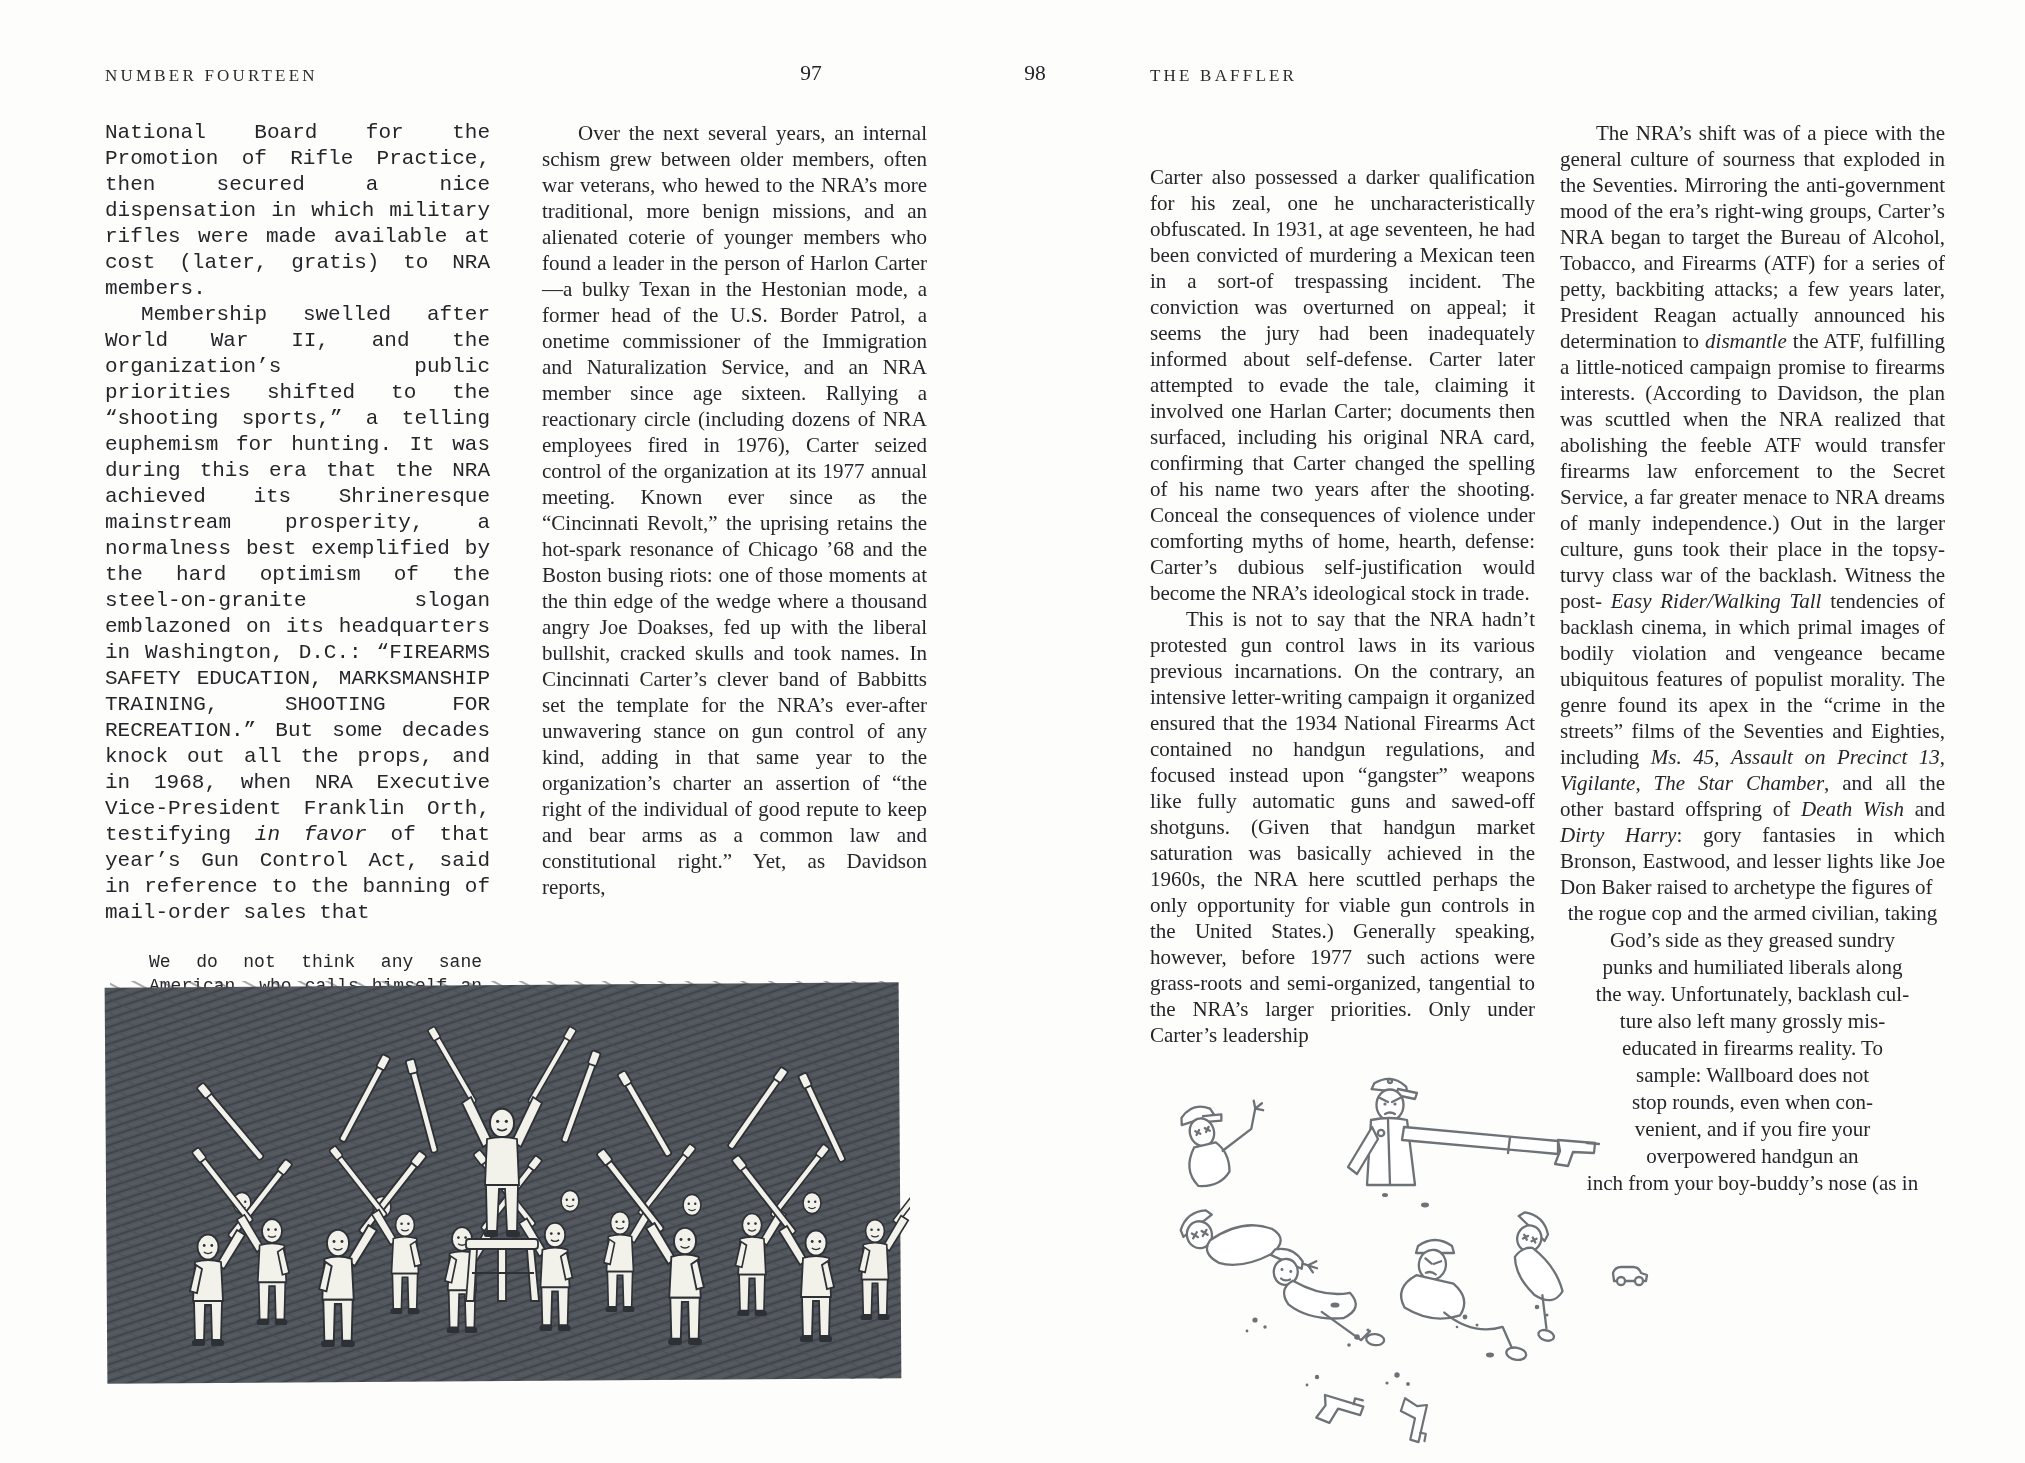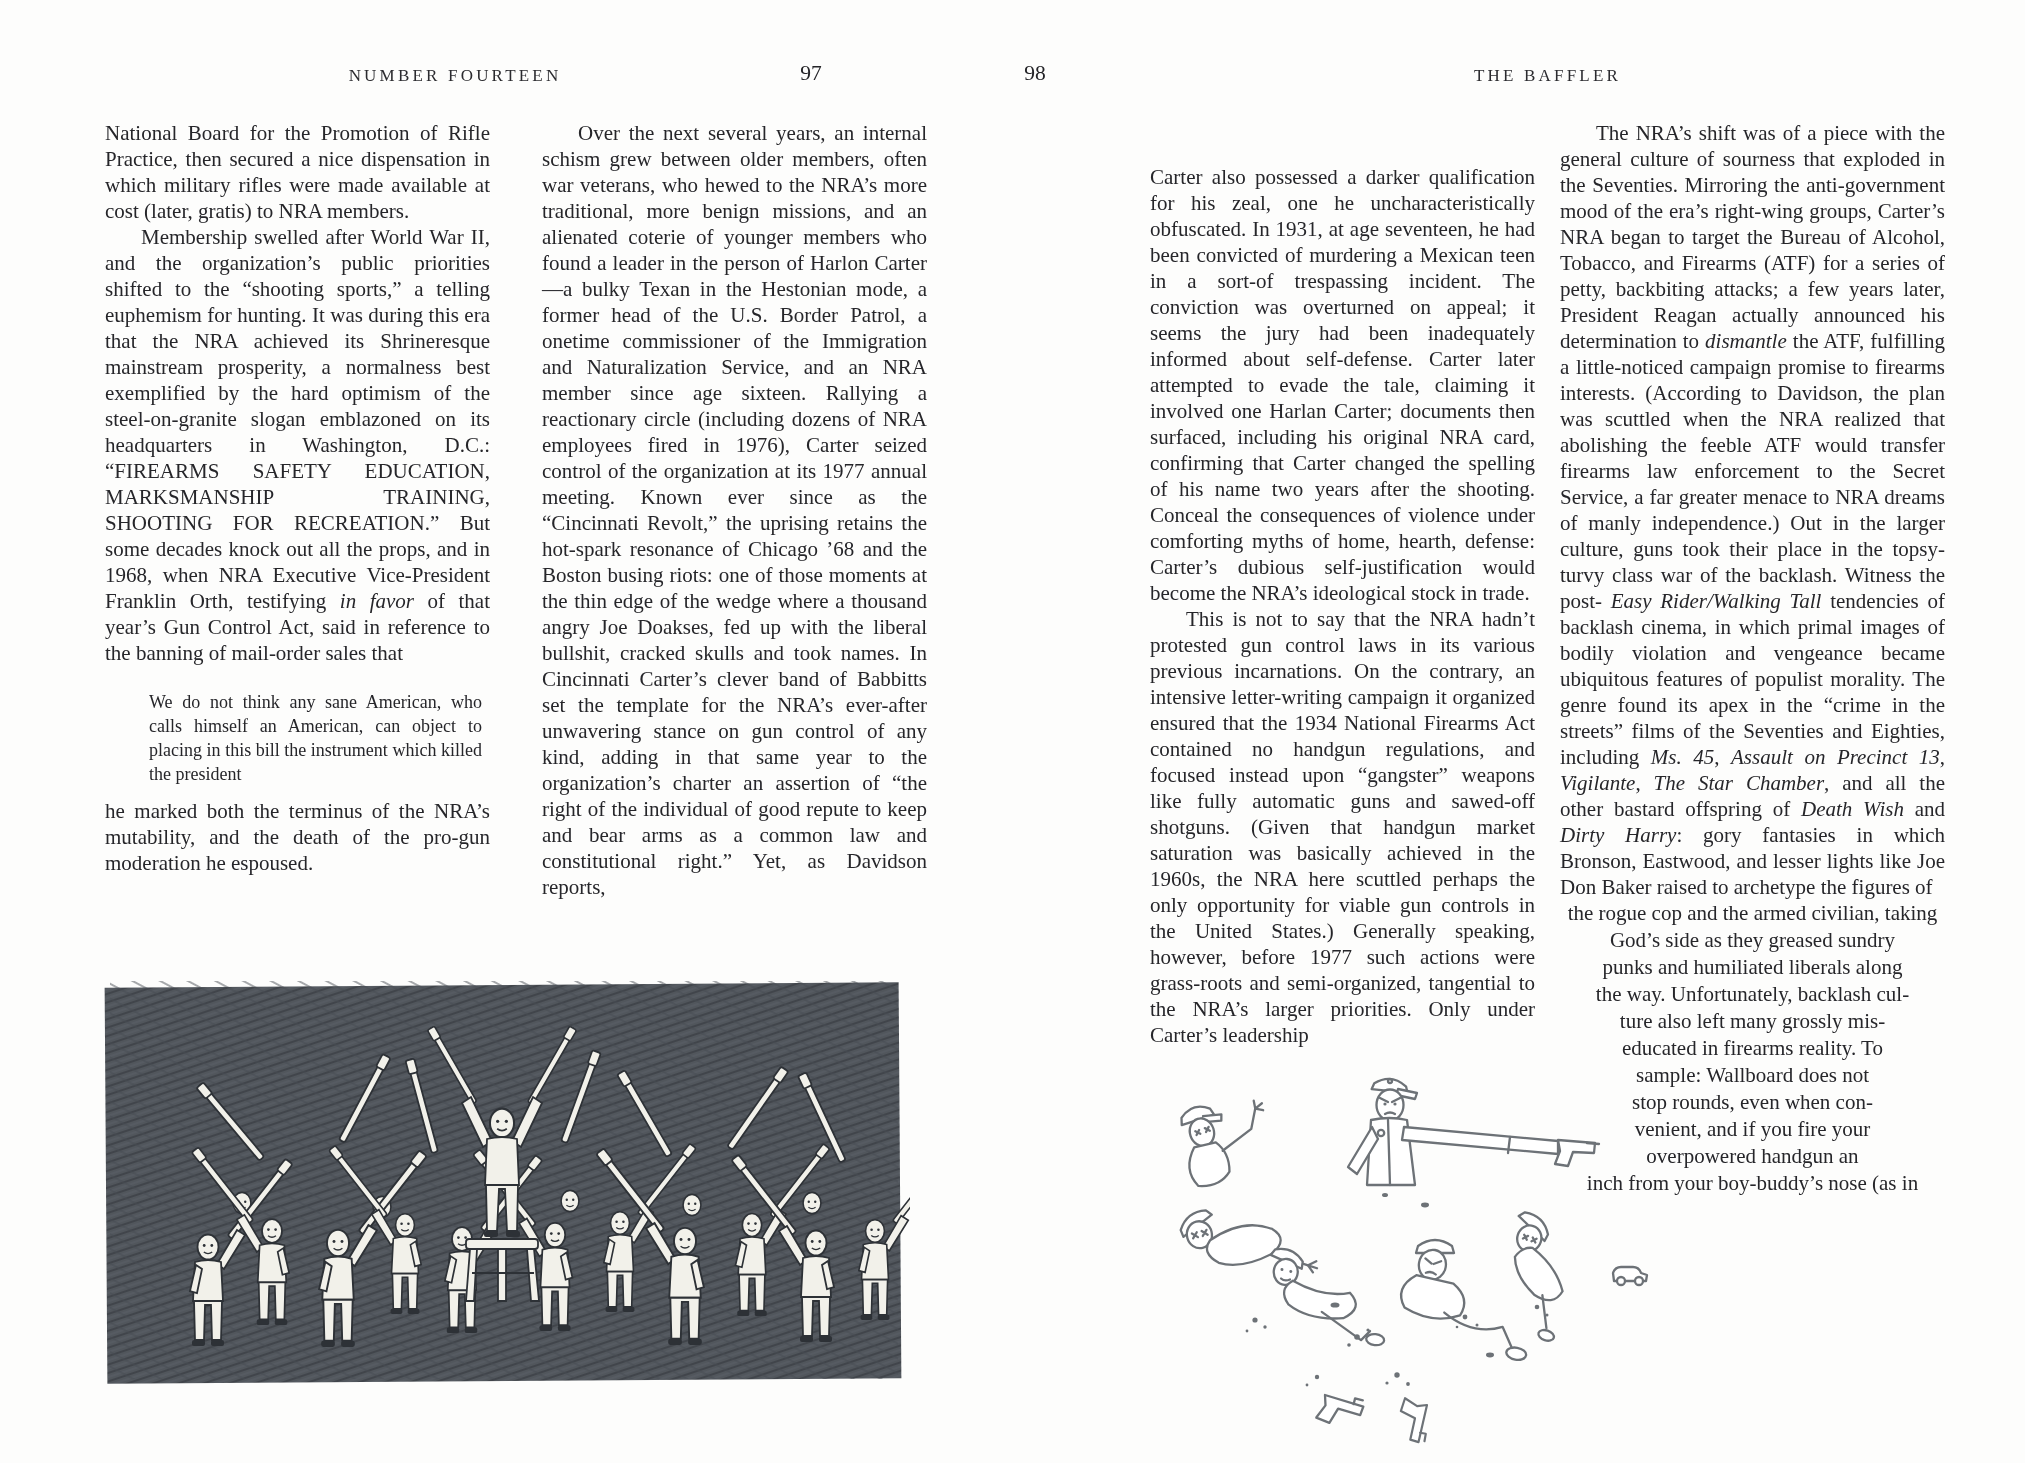--- a/index.html
+++ b/index.html
@@ -3,32 +3,32 @@
 <meta charset="utf-8">
 <style>
   html, body { margin:0; padding:0; }
   body {
     width:2025px; height:1463px; position:relative; overflow:hidden;
     background:#fdfdfc; color:#26262a;
     font-family:"Liberation Serif", serif;
   }
   .runhead {
     position:absolute; top:66px; font-size:17px; letter-spacing:3.2px;
-    color:#2b2b2f; text-align:center;
+    color:#2b2b2f; 
   }
   #rh-left  { left:105px;  width:700px; }
   #rh-right { left:1150px; width:795px; }
   .folio { position:absolute; top:61px; font-size:21.5px; color:#242428; }
   #folio-97 { left:788px;  width:46px; text-align:center; }
   #folio-98 { left:1012px; width:46px; text-align:center; }
   .col {
     position:absolute; top:120px; width:385px;
     font-size:21px; line-height:26px; text-align:justify;
   }
-  #p97c1 { left:105px; }
+  #p97c1 { left:105px;font-family:Liberation Mono, monospace; }
   #p97c2 { left:518px;margin-left:24px; }
   #p98c1 { left:1150px;margin-top:44px; }
   #p98c2 { left:1560px; }
   .col p { margin:0; padding:0; }
   .col p.indent { text-indent:36px; }
   blockquote {
     margin:24px 8px 12px 44px; padding:0;
     font-size:18px; line-height:24px; text-align:justify;
   }
   .wrapblock {

